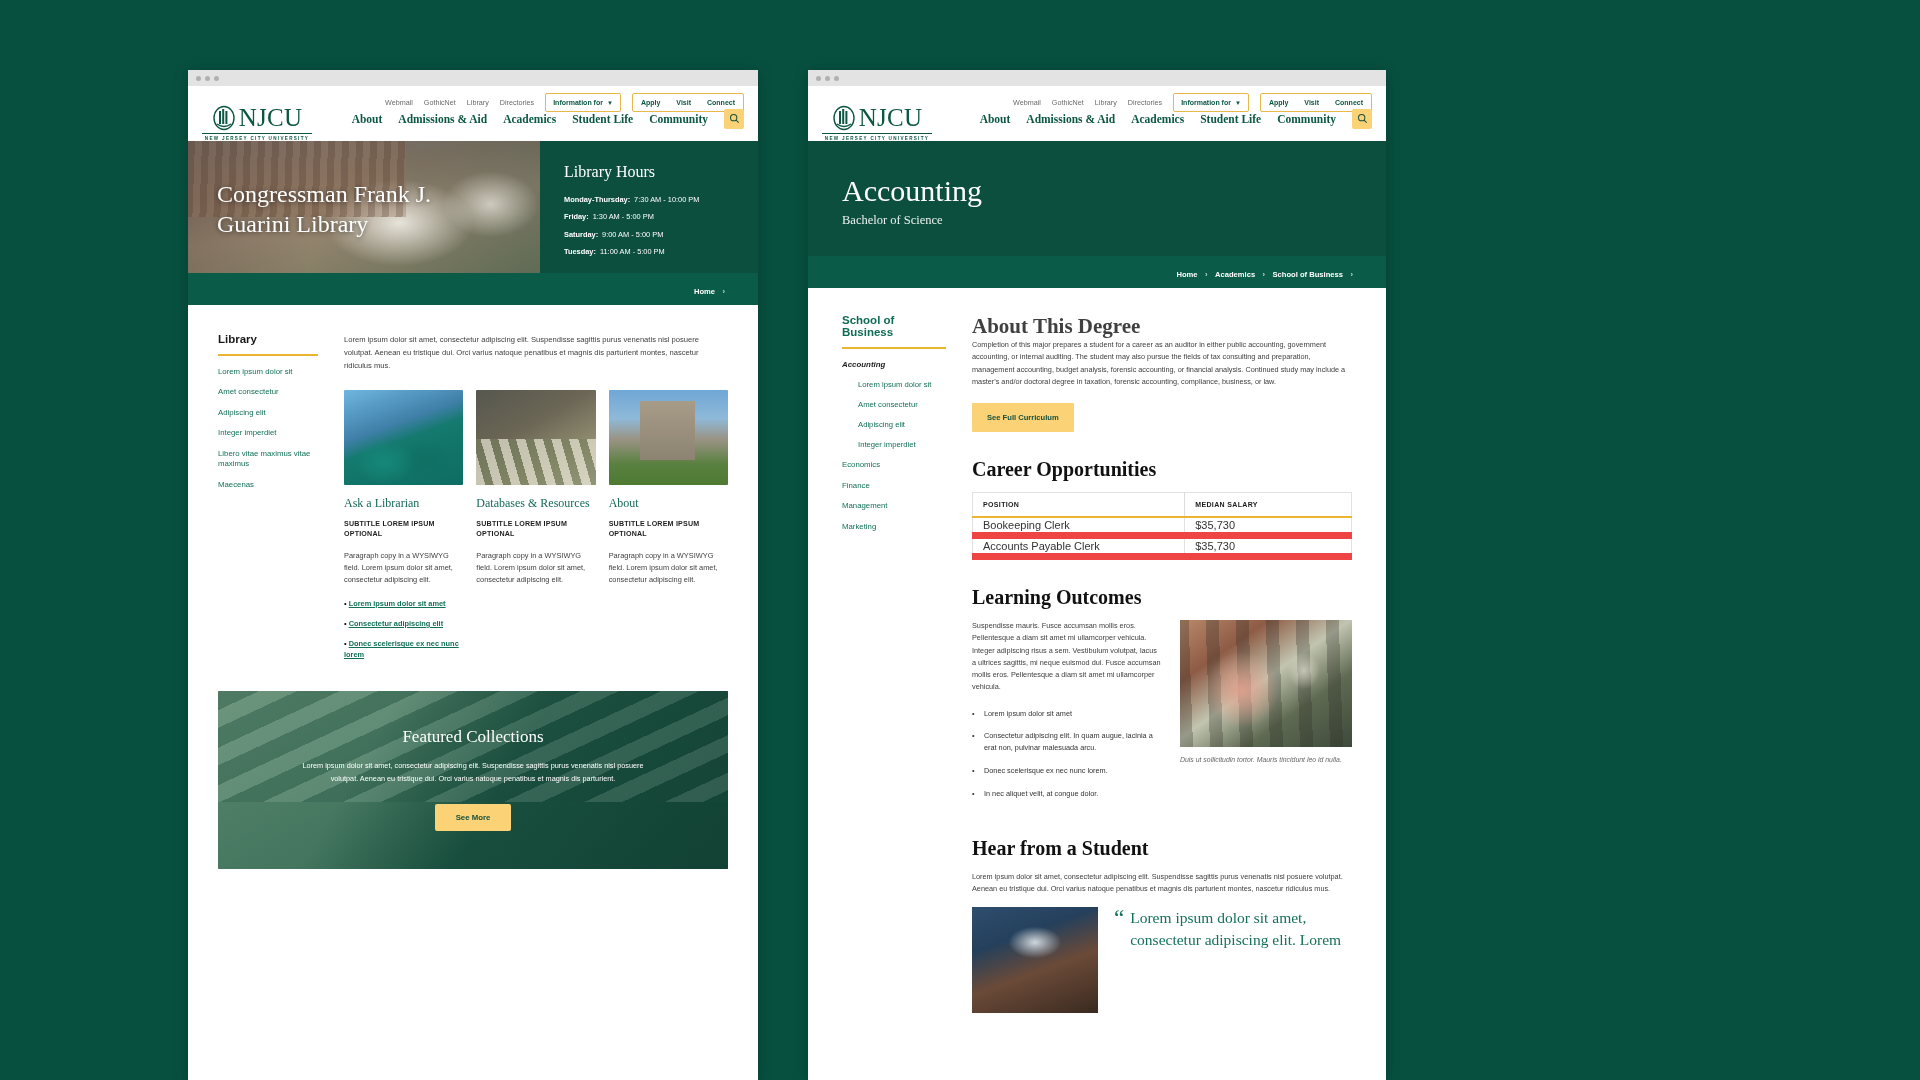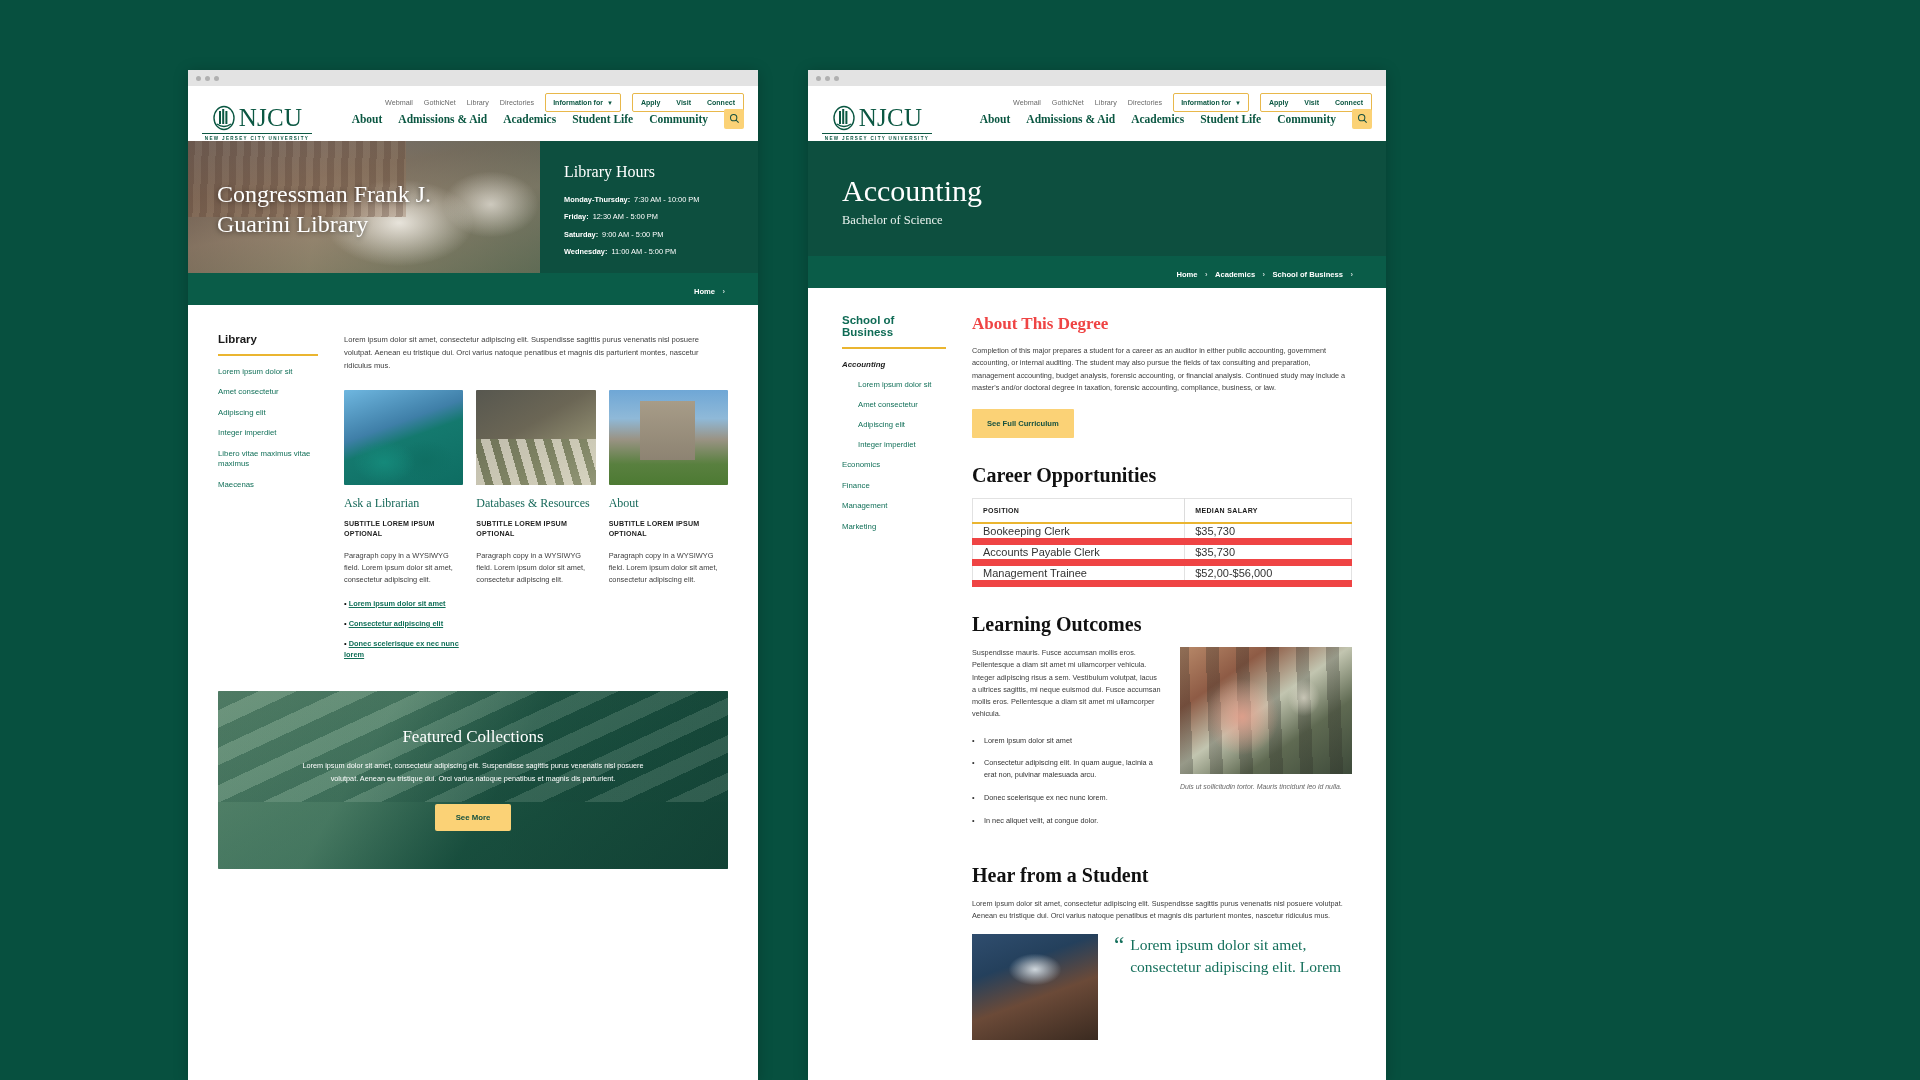--- a/index.html
+++ b/index.html
@@ -111,21 +111,21 @@
   .deg-hero h1 { font-family: "Liberation Serif", serif; font-size: 30px; font-weight: normal; color: #fff; line-height: 1.05; }
   .deg-hero .deg-sub { font-family: "Liberation Serif", serif; font-size: 12.5px; color: #eaf3ef; margin-top: 7px; }
 
   .deg-body { display: flex; padding: 26px 34px 0 34px; gap: 26px; }
   .deg-side { width: 104px; flex-shrink: 0; }
   .deg-side .side-head { font-size: 11.5px; color: #0f6b55; }
   .deg-side .side-rule { background: #eab530; }
   .side-cur { font-size: 7.9px; font-weight: bold; font-style: italic; color: #1f1f1f; margin-bottom: 11px; }
   .side-sublink { display: block; font-size: 7.7px; color: #127059; text-decoration: none; margin: 0 0 11px 16px; }
   .deg-main { flex: 1; }
-  .h-sec { font-family: "Liberation Serif", serif; font-size: 17px; color: #ef4444; margin-bottom: 11px; }
+  .h-sec { font-family: "Liberation Serif", serif; font-size: 21px; color: #404040; }
   .p-sec { font-size: 7.3px; color: #3d3d3d; line-height: 1.68; }
   .btn-curr { display: inline-block; background: #fbd276; color: #15503f; font-size: 7.6px; font-weight: bold; padding: 10px 15px; margin-top: 15px; border-radius: 1px; text-decoration: none; }
 
   .h-sec2 { font-family: "Liberation Serif", serif; font-size: 20px; color: #111; margin: 26px 0 11px; }
   table { width: 100%; border-collapse: collapse; }
   th { text-align: left; font-size: 7px; font-weight: bold; letter-spacing: .35px; color: #1b1b1b; padding: 8px 10px; border-bottom: 2px solid #eab530; border-right: 1px solid #dcdcdc; }
   th:last-child { border-right: none; }
   td { font-size: 11px; color: #333; padding: 1px 10px; border-bottom: 7px solid #ef4444; border-right: 1px solid #e2e2e2; }
   td:last-child { border-right: none; }
   table { border: 1px solid #e2e2e2; }
@@ -218,27 +218,27 @@
         <div>Congressman Frank J.</div>
         <div>Guarini Library</div>
       </div>
     </div>
     <div class="hero-hours">
       <h2>Library Hours</h2>
       <div class="hour-row">
         <b>Monday-Thursday:</b><span>7:30 AM - 10:00 PM</span>
       </div>
       <div class="hour-row">
-        <b>Friday:</b><span>12:30 AM - 5:00 PM</span>
+        <b>Friday:</b><span>1:30 AM - 5:00 PM</span>
       </div>
       <div class="hour-row">
         <b>Saturday:</b><span>9:00 AM - 5:00 PM</span>
       </div>
       <div class="hour-row">
-        <b>Wednesday:</b><span>11:00 AM - 5:00 PM</span>
+        <b>Tuesday:</b><span>11:00 AM - 5:00 PM</span>
       </div>
     </div>
   </div>
 
   <div class="crumbbar">
     <a>Home</a>
     <span class="crumb-sep">›</span>
   </div>
 
   <div class="lib-body">
@@ -391,24 +391,20 @@
         </thead>
         <tbody>
           <tr>
             <td>Bookeeping Clerk</td>
             <td>$35,730</td>
           </tr>
           <tr>
             <td>Accounts Payable Clerk</td>
             <td>$35,730</td>
           </tr>
-          <tr>
-            <td>Management Trainee</td>
-            <td>$52,00-$56,000</td>
-          </tr>
         </tbody>
       </table>
 
       <h2 class="h-sec2">Learning Outcomes</h2>
       <div class="lo-wrap">
         <div class="lo-text">
           <p class="p-sec">Suspendisse mauris. Fusce accumsan mollis eros. Pellentesque a diam sit amet mi ullamcorper vehicula. Integer adipiscing risus a sem. Vestibulum volutpat, lacus a ultrices sagittis, mi neque euismod dui. Fusce accumsan mollis eros. Pellentesque a diam sit amet mi ullamcorper vehicula.</p>
           <ul>
             <li>Lorem ipsum dolor sit amet</li>
             <li>Consectetur adipiscing elit. In quam augue, lacinia a erat non, pulvinar malesuada arcu.</li>

